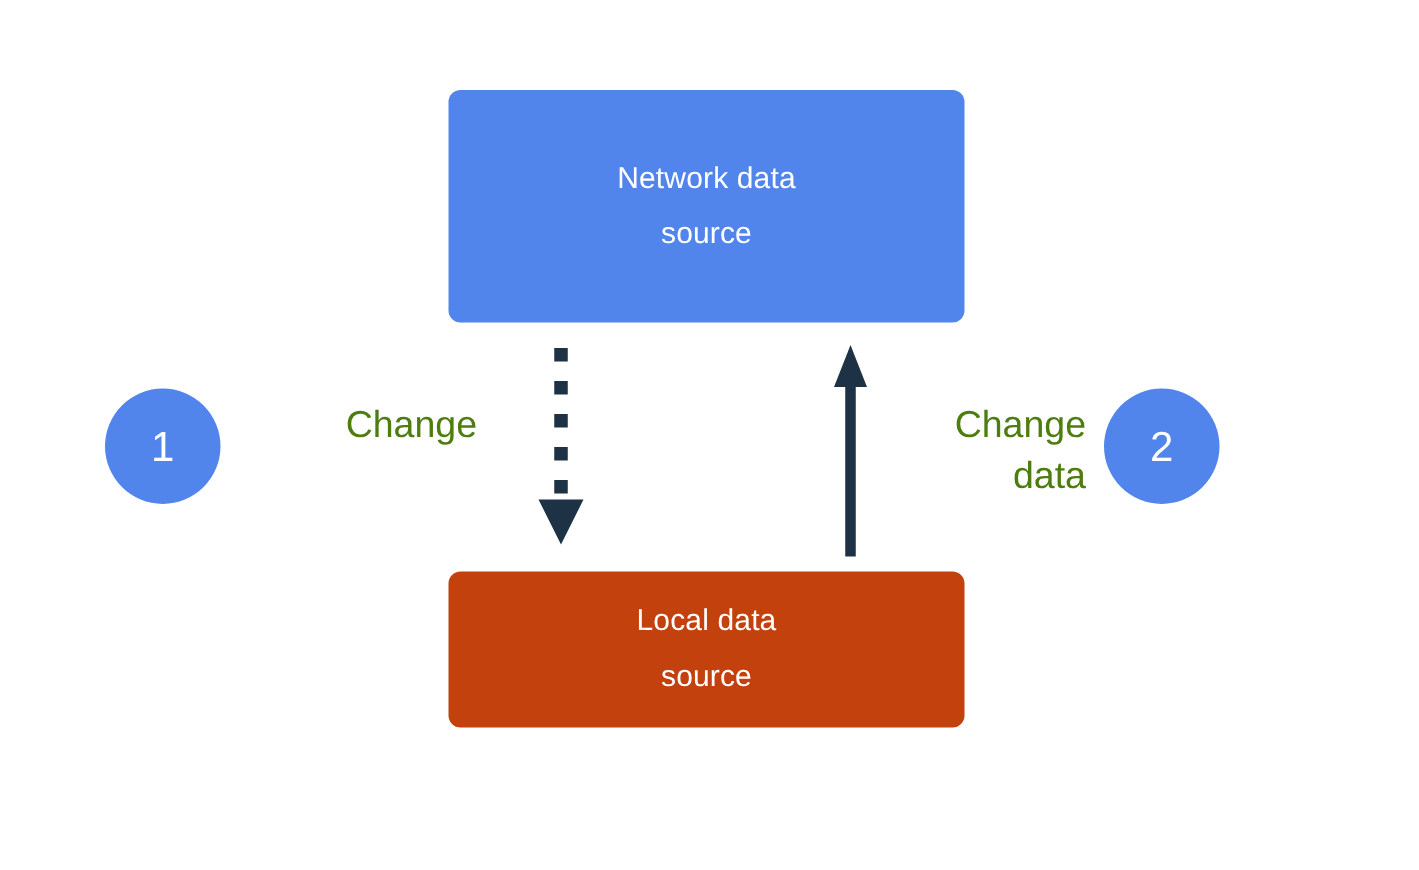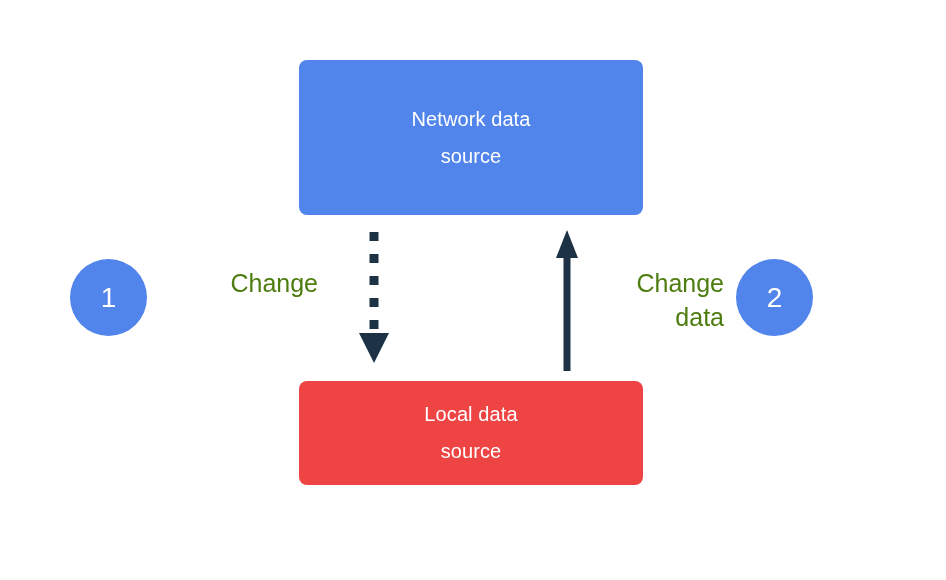--- a/index.html
+++ b/index.html
@@ -46,21 +46,21 @@
     top: 60px;
     width: 344px;
     height: 155px;
     background: #5185EC;
   }
   #node-local {
     left: 299px;
     top: 381px;
     width: 344px;
     height: 104px;
-    background: #ef4444;
+    background: #c2410c;
   }
 
   
   .step-circle {
     position: absolute;
     width: 77px;
     height: 77px;
     border-radius: 50%;
     background: #5185EC;
     display: flex;

